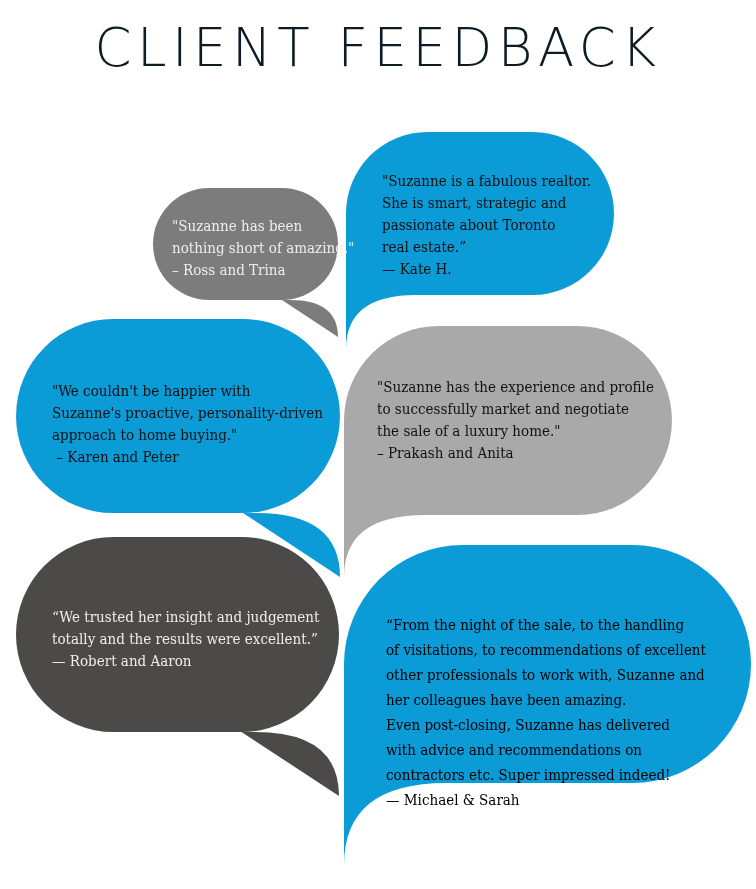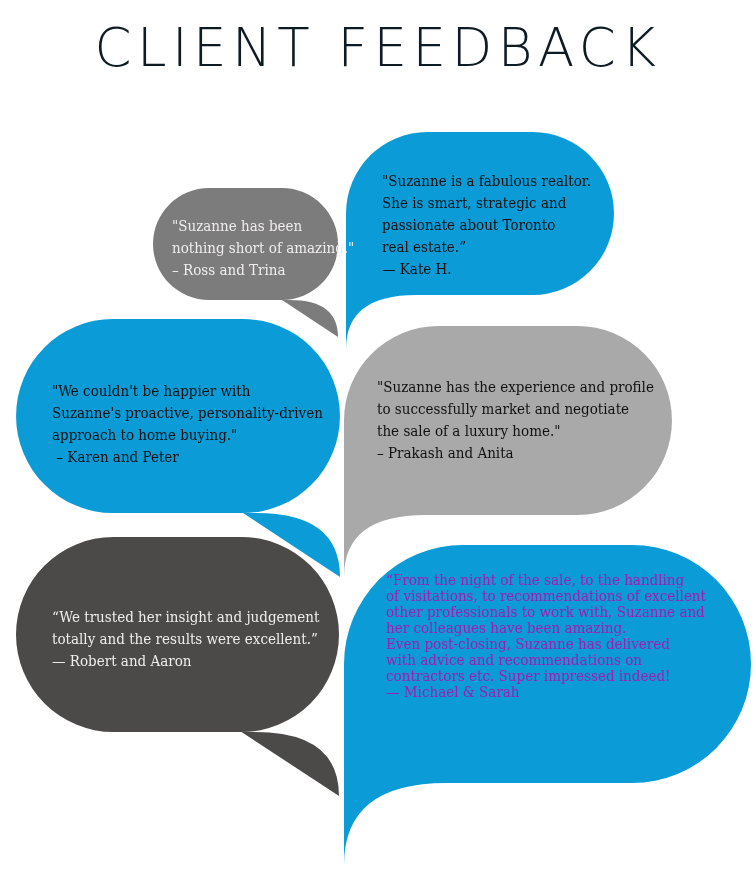--- a/index.html
+++ b/index.html
@@ -38,21 +38,21 @@
 Suzanne's proactive, personality-driven
 approach to home buying."
  – Karen and Peter</div>
       <div class="qt" style="left: 377px; top: 376px; font-size: 15px; line-height: 22px; color: rgb(17, 17, 17);">"Suzanne has the experience and profile
 to successfully market and negotiate
 the sale of a luxury home."
 – Prakash and Anita</div>
       <div class="qt" style="left: 52px; top: 606px; font-size: 15px; line-height: 22px; color: rgb(239, 237, 237);">“We trusted her insight and judgement
 totally and the results were excellent.”
 — Robert and Aaron</div>
-      <div class="qt" style="left: 386px; top: 572px; font-size: 15px; line-height: 16px; color: #a21caf;">“From the night of the sale, to the handling
+      <div class="qt" style="left: 386px; top: 613px; font-size: 15px; line-height: 25px; color: #000000;">“From the night of the sale, to the handling
 of visitations, to recommendations of excellent
 other professionals to work with, Suzanne and
 her colleagues have been amazing.
 Even post-closing, Suzanne has delivered
 with advice and recommendations on
 contractors etc. Super impressed indeed!
 — Michael &amp; Sarah</div>
     </div>
 </div>
 

